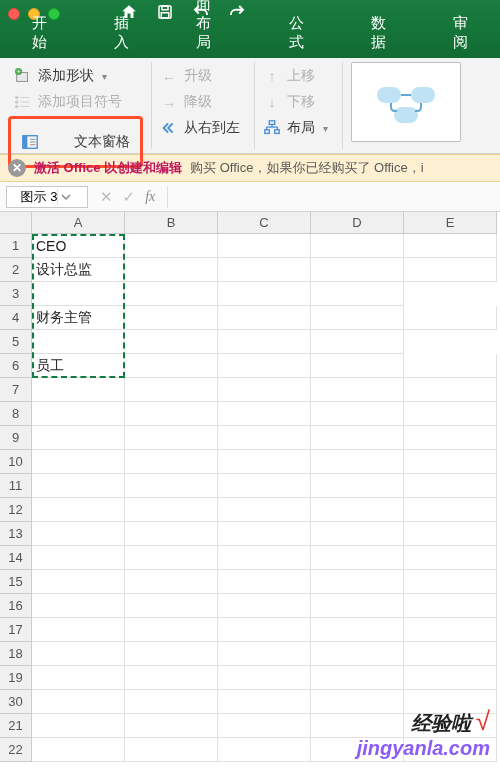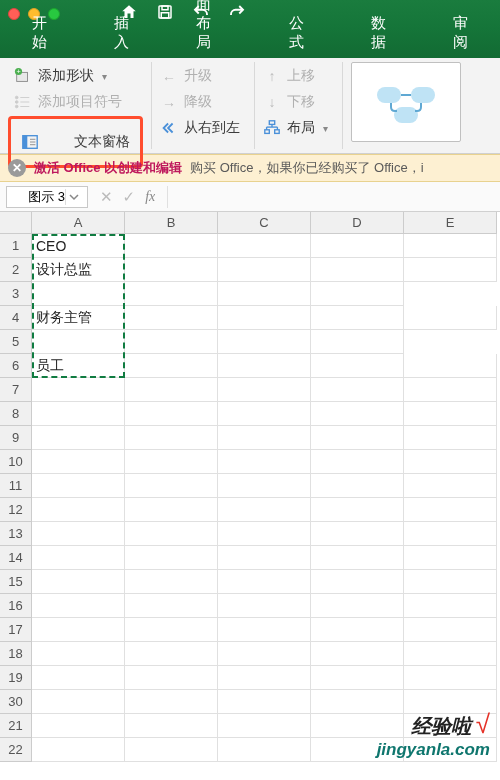--- a/index.html
+++ b/index.html
@@ -31,21 +31,21 @@
 
 .smartart-box { width: 110px; height: 80px; border: 1px solid #c0c0c0; background: #fff; margin-left: 8px; display: flex; align-items: center; justify-content: center; border-radius: 2px; }
 
 
 .warnbar { height: 28px; background: #fdf0d2; border-top: 1px solid #e8d28f; border-bottom: 1px solid #e8d28f; display: flex; align-items: center; padding: 0 8px; font-size: 13px; color: #5a5a5a; gap: 8px; }
 .warn-x { width: 18px; height: 18px; border-radius: 50%; background: #9a9a9a; color: #fff; display: flex; align-items: center; justify-content: center; font-size: 12px; font-weight: bold; }
 .warn-strong { font-weight: 600; color: #be185d; }
 
 
 .fbar { height: 30px; border-bottom: 1px solid #d0d0d0; display: flex; align-items: center; background: #fafafa; }
-.namebox { width: 82px; height: 22px; border: 1px solid #c8c8c8; margin-left: 6px; display: flex; align-items: center; padding: 0 6px; font-size: 13px; background: #fff; justify-content: flex-end; }
+.namebox { width: 82px; height: 22px; border: 1px solid #c8c8c8; margin-left: 6px; display: flex; align-items: center; padding: 0 6px; font-size: 13px; background: #fff; justify-content: center; }
 .namebox .nb-arrow { width: 16px; height: 16px; border-left: 1px solid #ddd; display: flex; align-items: center; justify-content: center; }
 .fbar-btns { display: flex; gap: 10px; padding: 0 12px; color: #bbb; font-size: 15px; align-items: center; }
 .fx { font-style: italic; font-family: Georgia, serif; color: #888; font-size: 14px; }
 .formula-input { flex: 1; height: 22px; border-left: 1px solid #e0e0e0; }
 
 
 .grid-wrap { position: relative; }
 .corner { position: absolute; left: 0; top: 0; width: 32px; height: 22px; background: #f0f0f0; border-right: 1px solid #ccc; border-bottom: 1px solid #ccc; }
 .col-headers { display: flex; margin-left: 32px; }
 .col-h { width: 93px; height: 22px; background: #f0f0f0; border-right: 1px solid #ccc; border-bottom: 1px solid #ccc; display: flex; align-items: center; justify-content: center; font-size: 13px; color: #555; }
@@ -53,21 +53,21 @@
 .row { display: flex; }
 .row-h { width: 32px; height: 24px; background: #f0f0f0; border-right: 1px solid #ccc; border-bottom: 1px solid #ccc; display: flex; align-items: center; justify-content: center; font-size: 13px; color: #555; }
 .cell { width: 93px; height: 24px; border-right: 1px solid #e0e0e0; border-bottom: 1px solid #e0e0e0; padding: 0 4px; font-size: 14px; color: #222; display: flex; align-items: center; overflow: hidden; }
 
 .selection-border { position: absolute; border: 2px dashed #107c41; pointer-events: none; }
 
 
 .watermark { position: absolute; right: 10px; bottom: 20px; text-align: right; }
 .watermark .wm-zh { font-size: 20px; font-weight: 700; color: #222; font-style: italic; }
 .watermark .wm-check { color: #e53228; font-size: 26px; }
-.watermark .wm-dom { font-size: 17px; font-weight: 700; font-style: italic; color: #0f766e; }
+.watermark .wm-dom { font-size: 20px; font-weight: 700; font-style: italic; color: #8b5cf6; }
 </style>
 </head>
 <body>
 
 <div class="titlebar">
   <div class="traffic-lights">
     <div class="tl tl-red"></div>
     <div class="tl tl-yellow"></div>
     <div class="tl tl-green"></div>
   </div>

